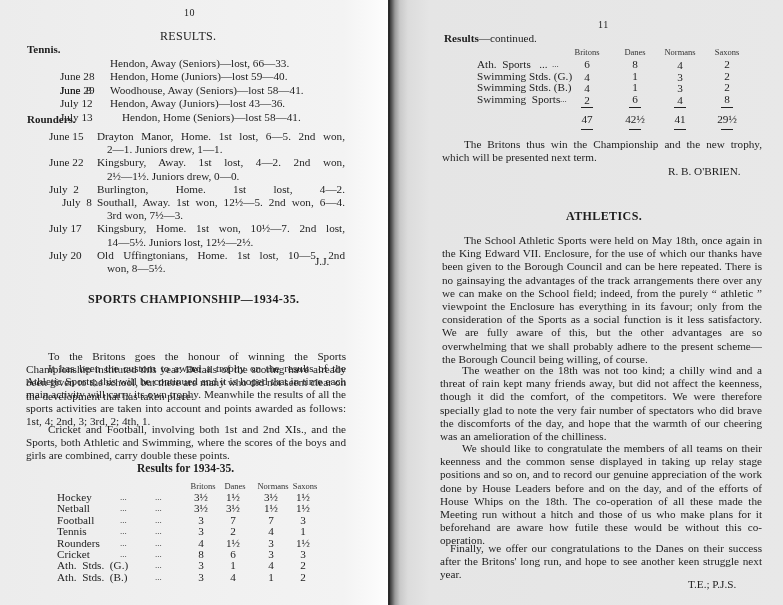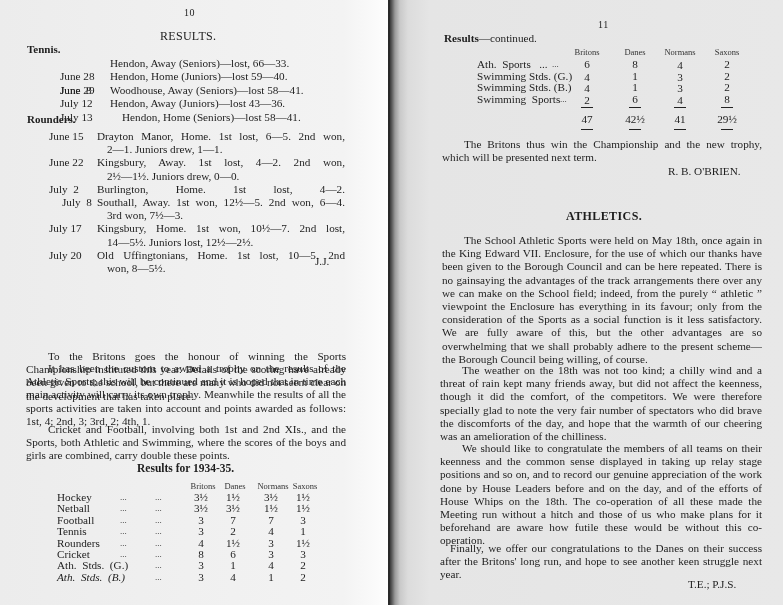--- a/index.html
+++ b/index.html
@@ -61,20 +61,21 @@
       <div class="abs line" style="left:107px; top:209.19999999999993px;">3rd won, 7½—3.</div>
       <div class="abs line" style="left:49px; top:222.39999999999992px; white-space:pre;">July 17</div>
       <div class="abs line" style="left:97px; top:222.39999999999992px; width:248px; text-align:justify; text-align-last:justify; white-space:normal;">Kingsbury, Home.  1st won, 10½—7.  2nd lost,</div>
       <div class="abs line" style="left:107px; top:235.5999999999999px;">14—5½.  Juniors lost, 12½—2½.</div>
       <div class="abs line" style="left:49px; top:248.7999999999999px; white-space:pre;">July 20</div>
       <div class="abs line" style="left:97px; top:248.7999999999999px; width:248px; text-align:justify; text-align-last:justify; white-space:normal;">Old Uffingtonians, Home.  1st lost, 10—5.  2nd</div>
       <div class="abs line" style="left:107px; top:261.9999999999999px;">won, 8—5½.</div>
     </div>
   <div class="abs sig" style="left:315px; top:255px;">J.J.</div>
 
+  <div class="abs bold-head" style="left:88px; top:292px;">SPORTS CHAMPIONSHIP—1934-35.</div>
 
   <div class="abs para" style="left:26px; top:309px; width:320px; text-indent:22px;margin-top:41px;">To the Britons goes the honour of winning the Sports Championship instituted this year.  Details of the scoring have already been given to the school, but there are many who did not seem clear on the development that has taken place.</div>
   <div class="abs para" style="left:26px; top:362px; width:320px; text-indent:22px;">It has been the custom to award a trophy on the results of the Athletic Sports; this will be continued and it is hoped that in time each main activity will carry its own trophy.  Meanwhile the results of all the sports activities are taken into account and points awarded as follows: 1st, 4; 2nd, 3; 3rd, 2; 4th, 1.</div>
   <div class="abs para" style="left:26px; top:423px; width:320px; text-indent:22px;">Cricket and Football, involving both 1st and 2nd XIs., and the Sports, both Athletic and Swimming, where the scores of the boys and girls are combined, carry double these points.</div>
 
   <div class="abs section-head" style="left:137px; top:462px; font-size:11.5px;">Results for 1934-35.</div>
 
   <div id="table-left">
       <div class="abs col-head" style="left:176px; top:481px; width:54px; text-align:center;">Britons</div>
       <div class="abs col-head" style="left:208px; top:481px; width:54px; text-align:center;">Danes</div>
@@ -121,21 +122,21 @@
       <div class="abs tcell" style="left:186px; top:548px;">8</div>
       <div class="abs tcell" style="left:218px; top:548px;">6</div>
       <div class="abs tcell" style="left:256px; top:548px;">3</div>
       <div class="abs tcell" style="left:288px; top:548px;">3</div>
       <div class="abs line" style="left:57px; top:559.4px; white-space:pre;">Ath.  Stds.  (G.)</div>
       <div class="abs line" style="left:155px; top:559.4px; font-size:9px;">...</div>
       <div class="abs tcell" style="left:186px; top:559.4px;">3</div>
       <div class="abs tcell" style="left:218px; top:559.4px;">1</div>
       <div class="abs tcell" style="left:256px; top:559.4px;">4</div>
       <div class="abs tcell" style="left:288px; top:559.4px;">2</div>
-      <div class="abs line" style="left:57px; top:570.8px; white-space:pre;font-style:italic;">Ath.  Stds.  (B.)</div>
+      <div class="abs line" style="left:57px; top:570.8px; white-space:pre;">Ath.  Stds.  (B.)</div>
       <div class="abs line" style="left:155px; top:570.8px; font-size:9px;">...</div>
       <div class="abs tcell" style="left:186px; top:570.8px;">3</div>
       <div class="abs tcell" style="left:218px; top:570.8px;">4</div>
       <div class="abs tcell" style="left:256px; top:570.8px;">1</div>
       <div class="abs tcell" style="left:288px; top:570.8px;">2</div>
     </div>
 </div>
 
 <div class="spine"></div>
 

